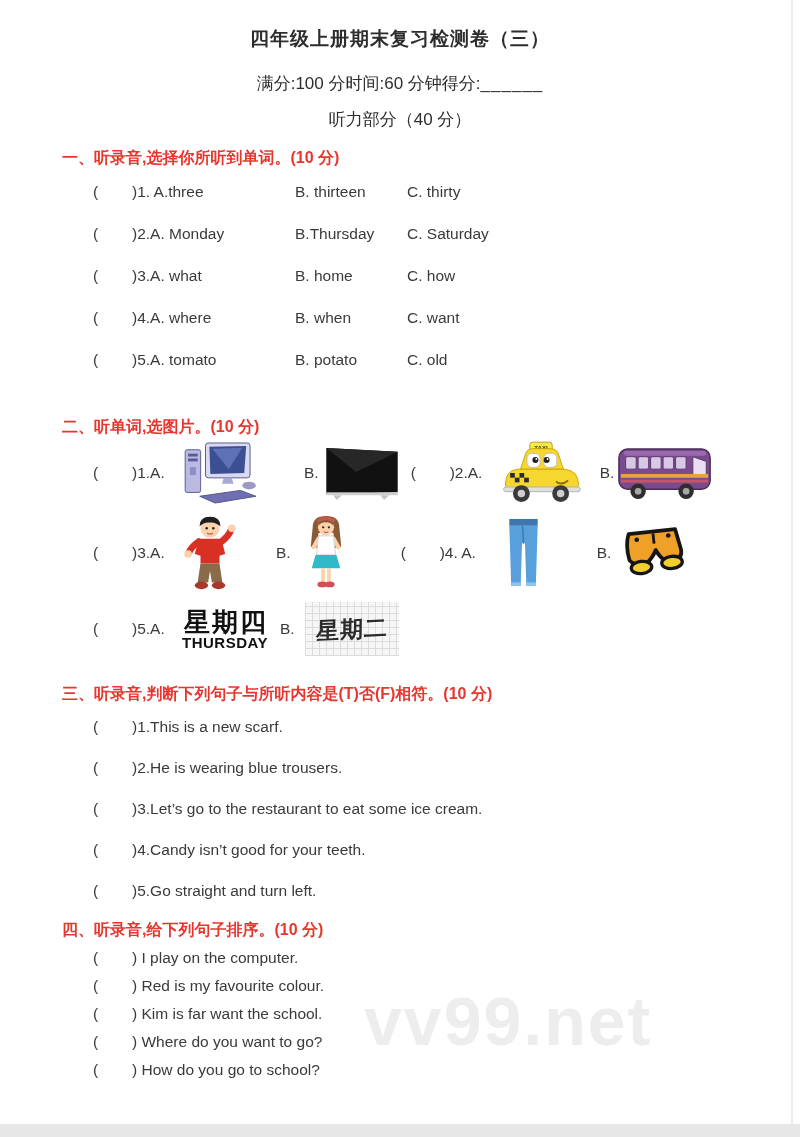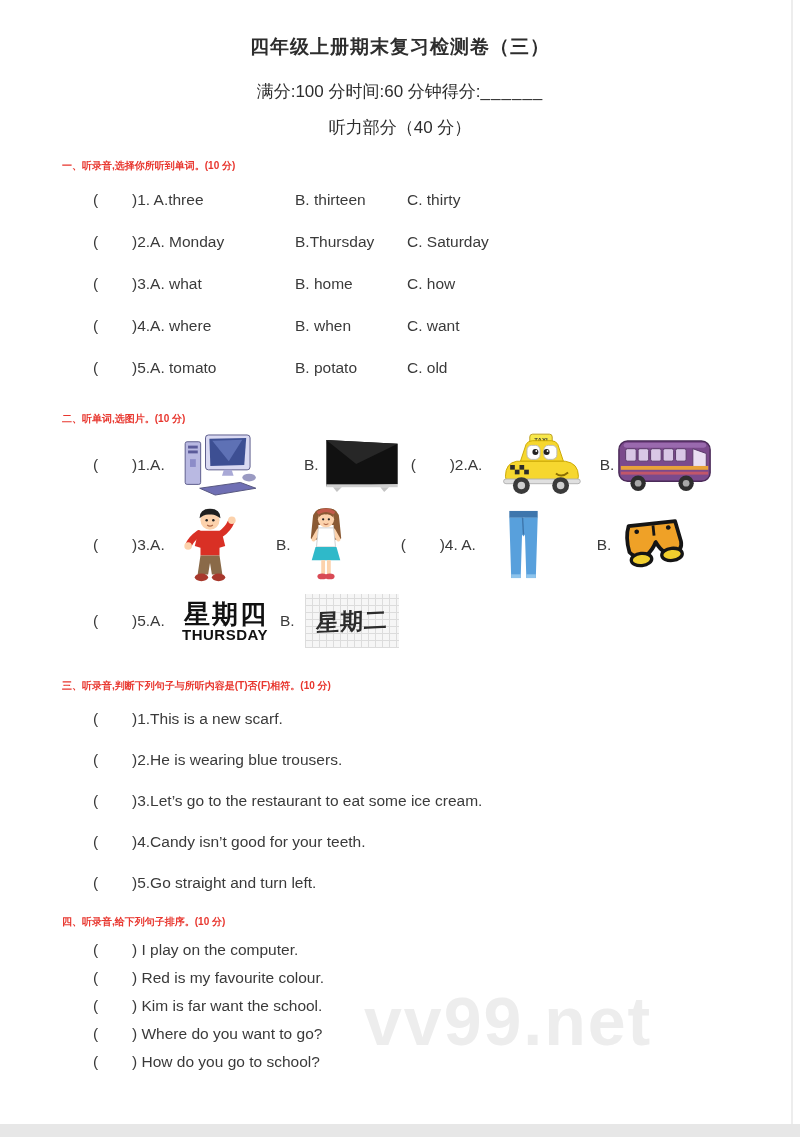--- a/index.html
+++ b/index.html
@@ -1,28 +1,28 @@
 <!DOCTYPE html>
 <html><head>
 <meta charset="utf-8">
 <style>
   html,body{margin:0;padding:0;background:#ffffff;}
   .page{
     position:relative;width:800px;height:1137px;background:#ffffff;overflow:hidden;
     font-family:"Liberation Sans","DejaVu Sans",sans-serif;color:#3a3a3a;
   }
   .center{text-align:center;}
-  .doc-title{padding-top:34px;font-size:19px;font-weight:bold;color:#2d2d2d;letter-spacing:1px;}
+  .doc-title{padding-top:26px;font-size:19px;font-weight:bold;color:#2d2d2d;letter-spacing:1px;}
   .info-line{margin-top:20px;font-size:17px;color:#2d2d2d;font-weight:500;}
   .info-line .seg{margin:0 0;}
   .score-blank{letter-spacing:1px;}
   .part-title{margin-top:13px;font-size:17px;color:#2d2d2d;font-weight:500;}
-  .sec-h{margin:0 0 0 62px;color:#e8362e;font-weight:bold;font-size:10px;line-height:20px;}
+  .sec-h{margin:0 0 0 62px;color:#e8362e;font-weight:bold;font-size:16px;line-height:20px;}
   .sec-h.h1{margin-top:17px;}
-  .sec-h.h2{margin-top:32px;}
+  .sec-h.h2{margin-top:48px;}
   .sec-h.h3{margin-top:28px;}
   .sec-h.h4{margin-top:20px;}
   .row{display:flex;margin-left:93px;font-size:15.5px;color:#3a3a3a;align-items:baseline;}
   .po{width:39px;flex:none;}
   
   .s1 .c1{width:163px;flex:none;}
   .s1 .c2{width:112px;flex:none;}
   .s1{margin-top:24px;}
   .s1.first{margin-top:15px;}
   

